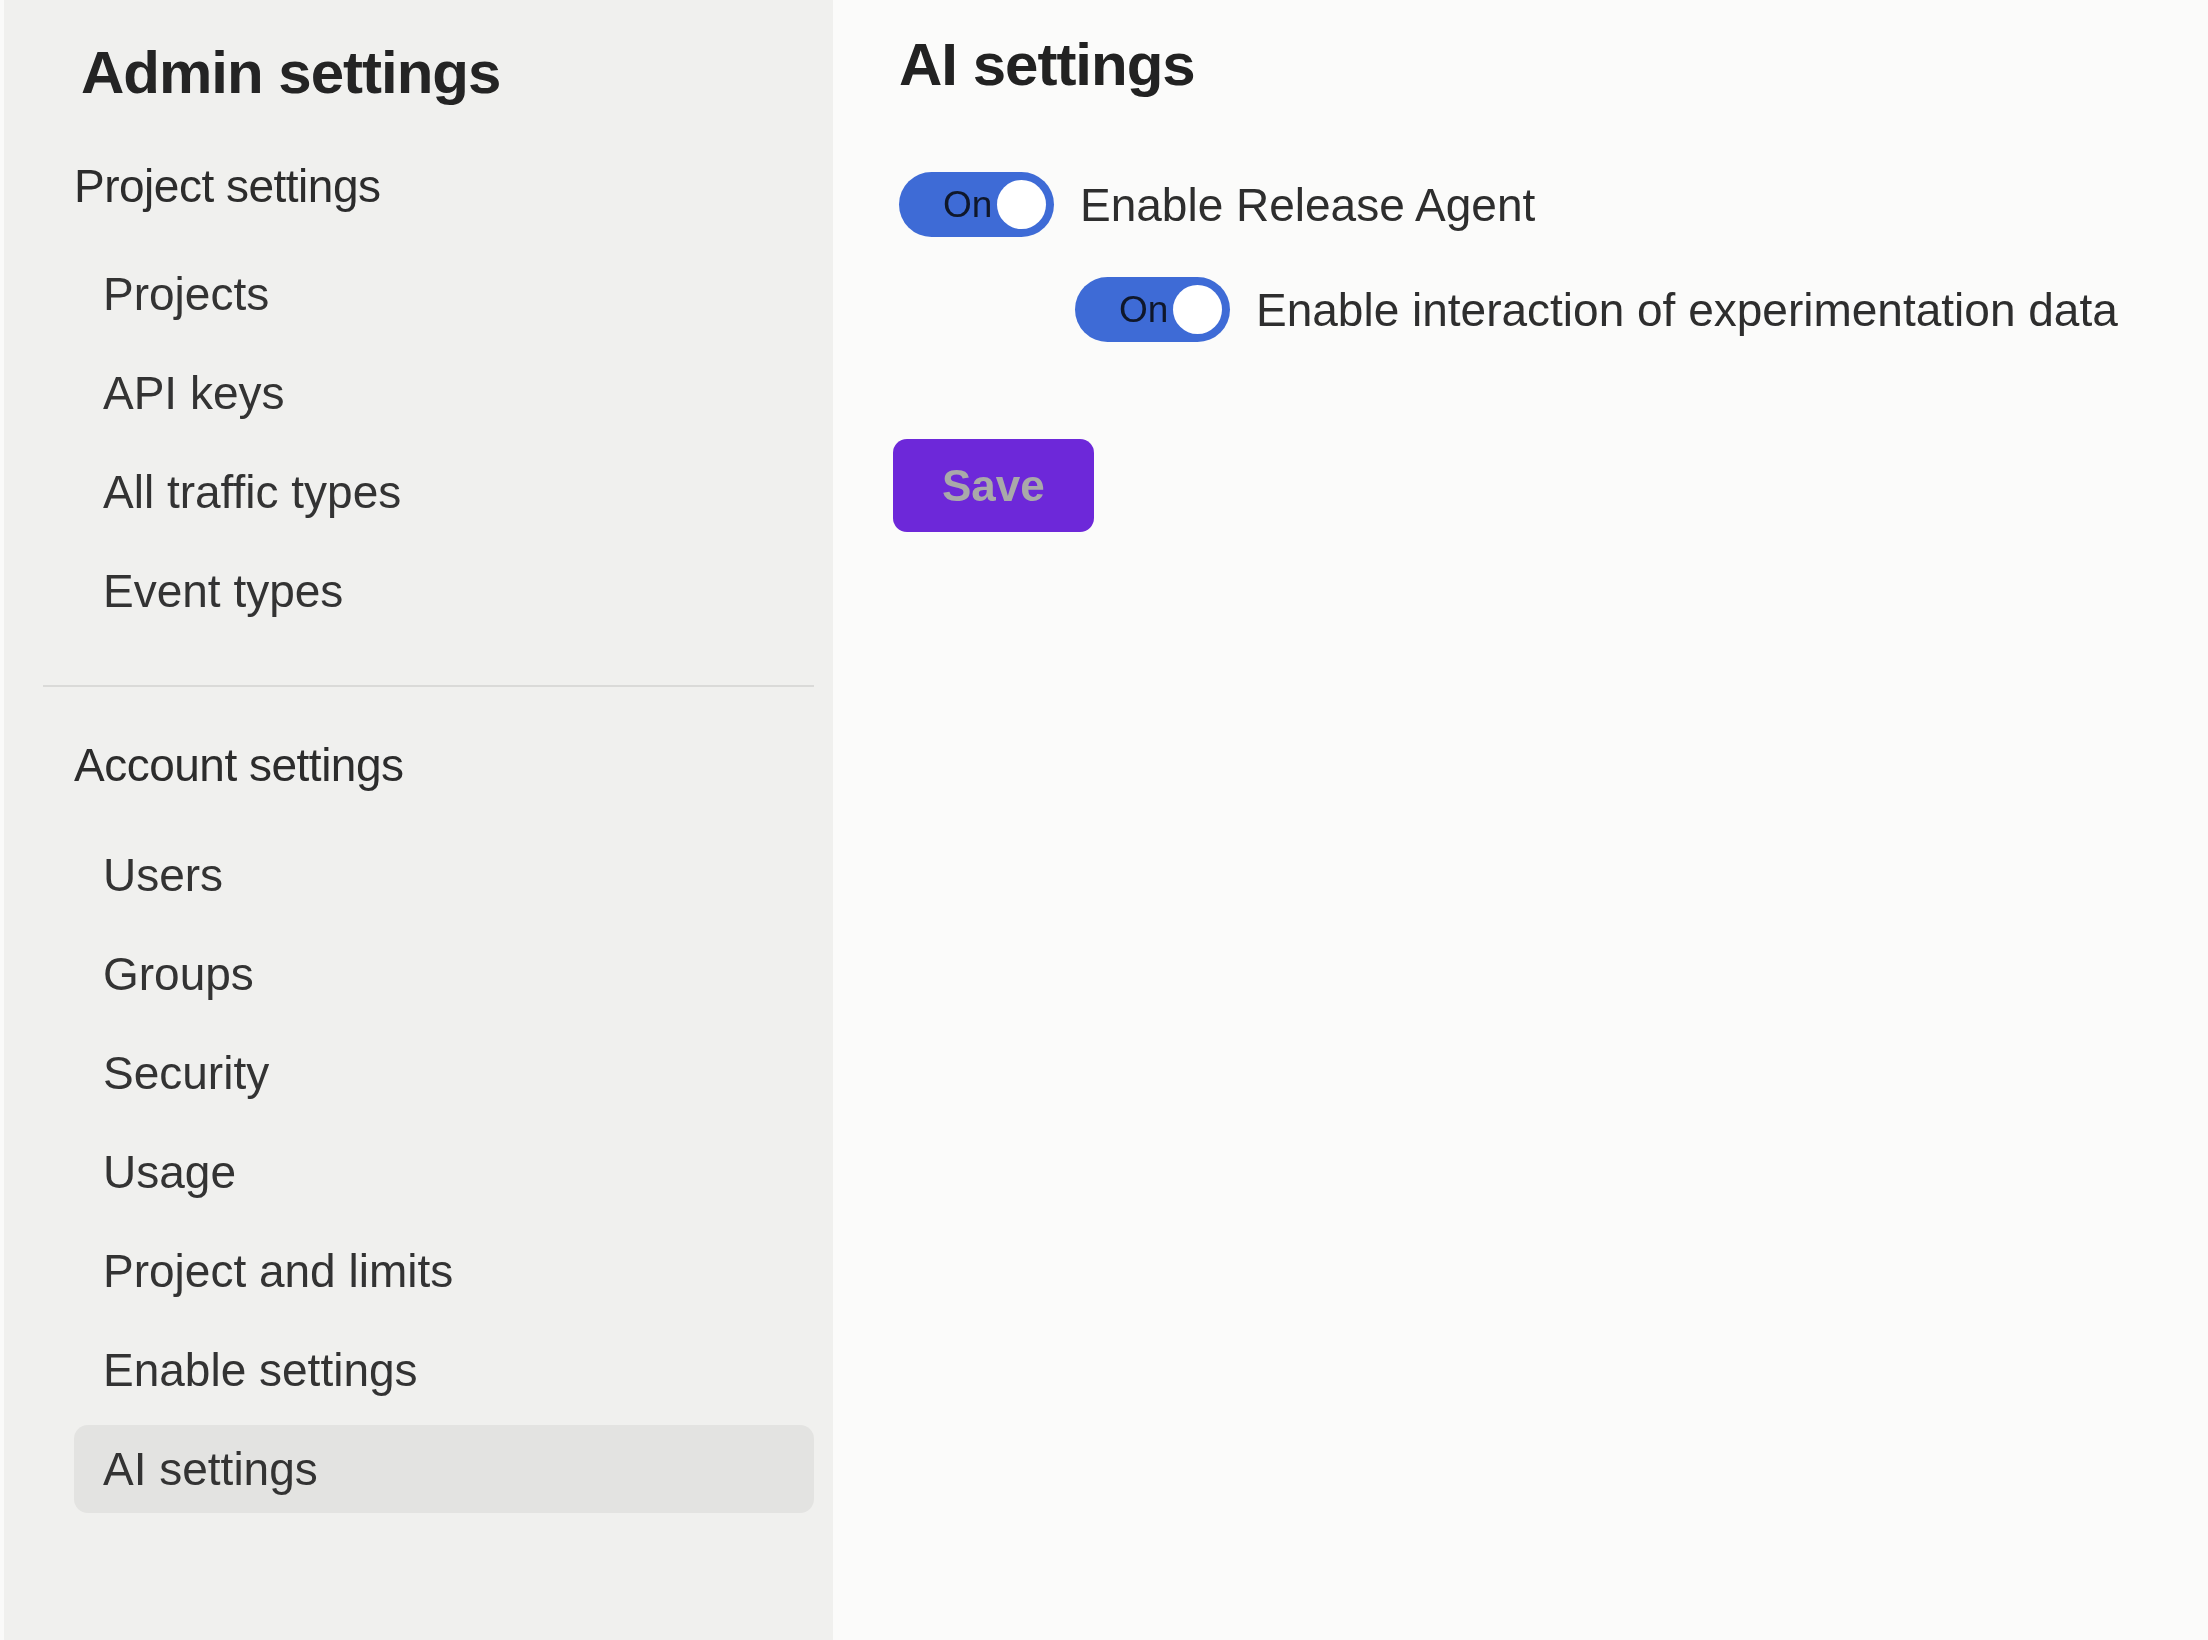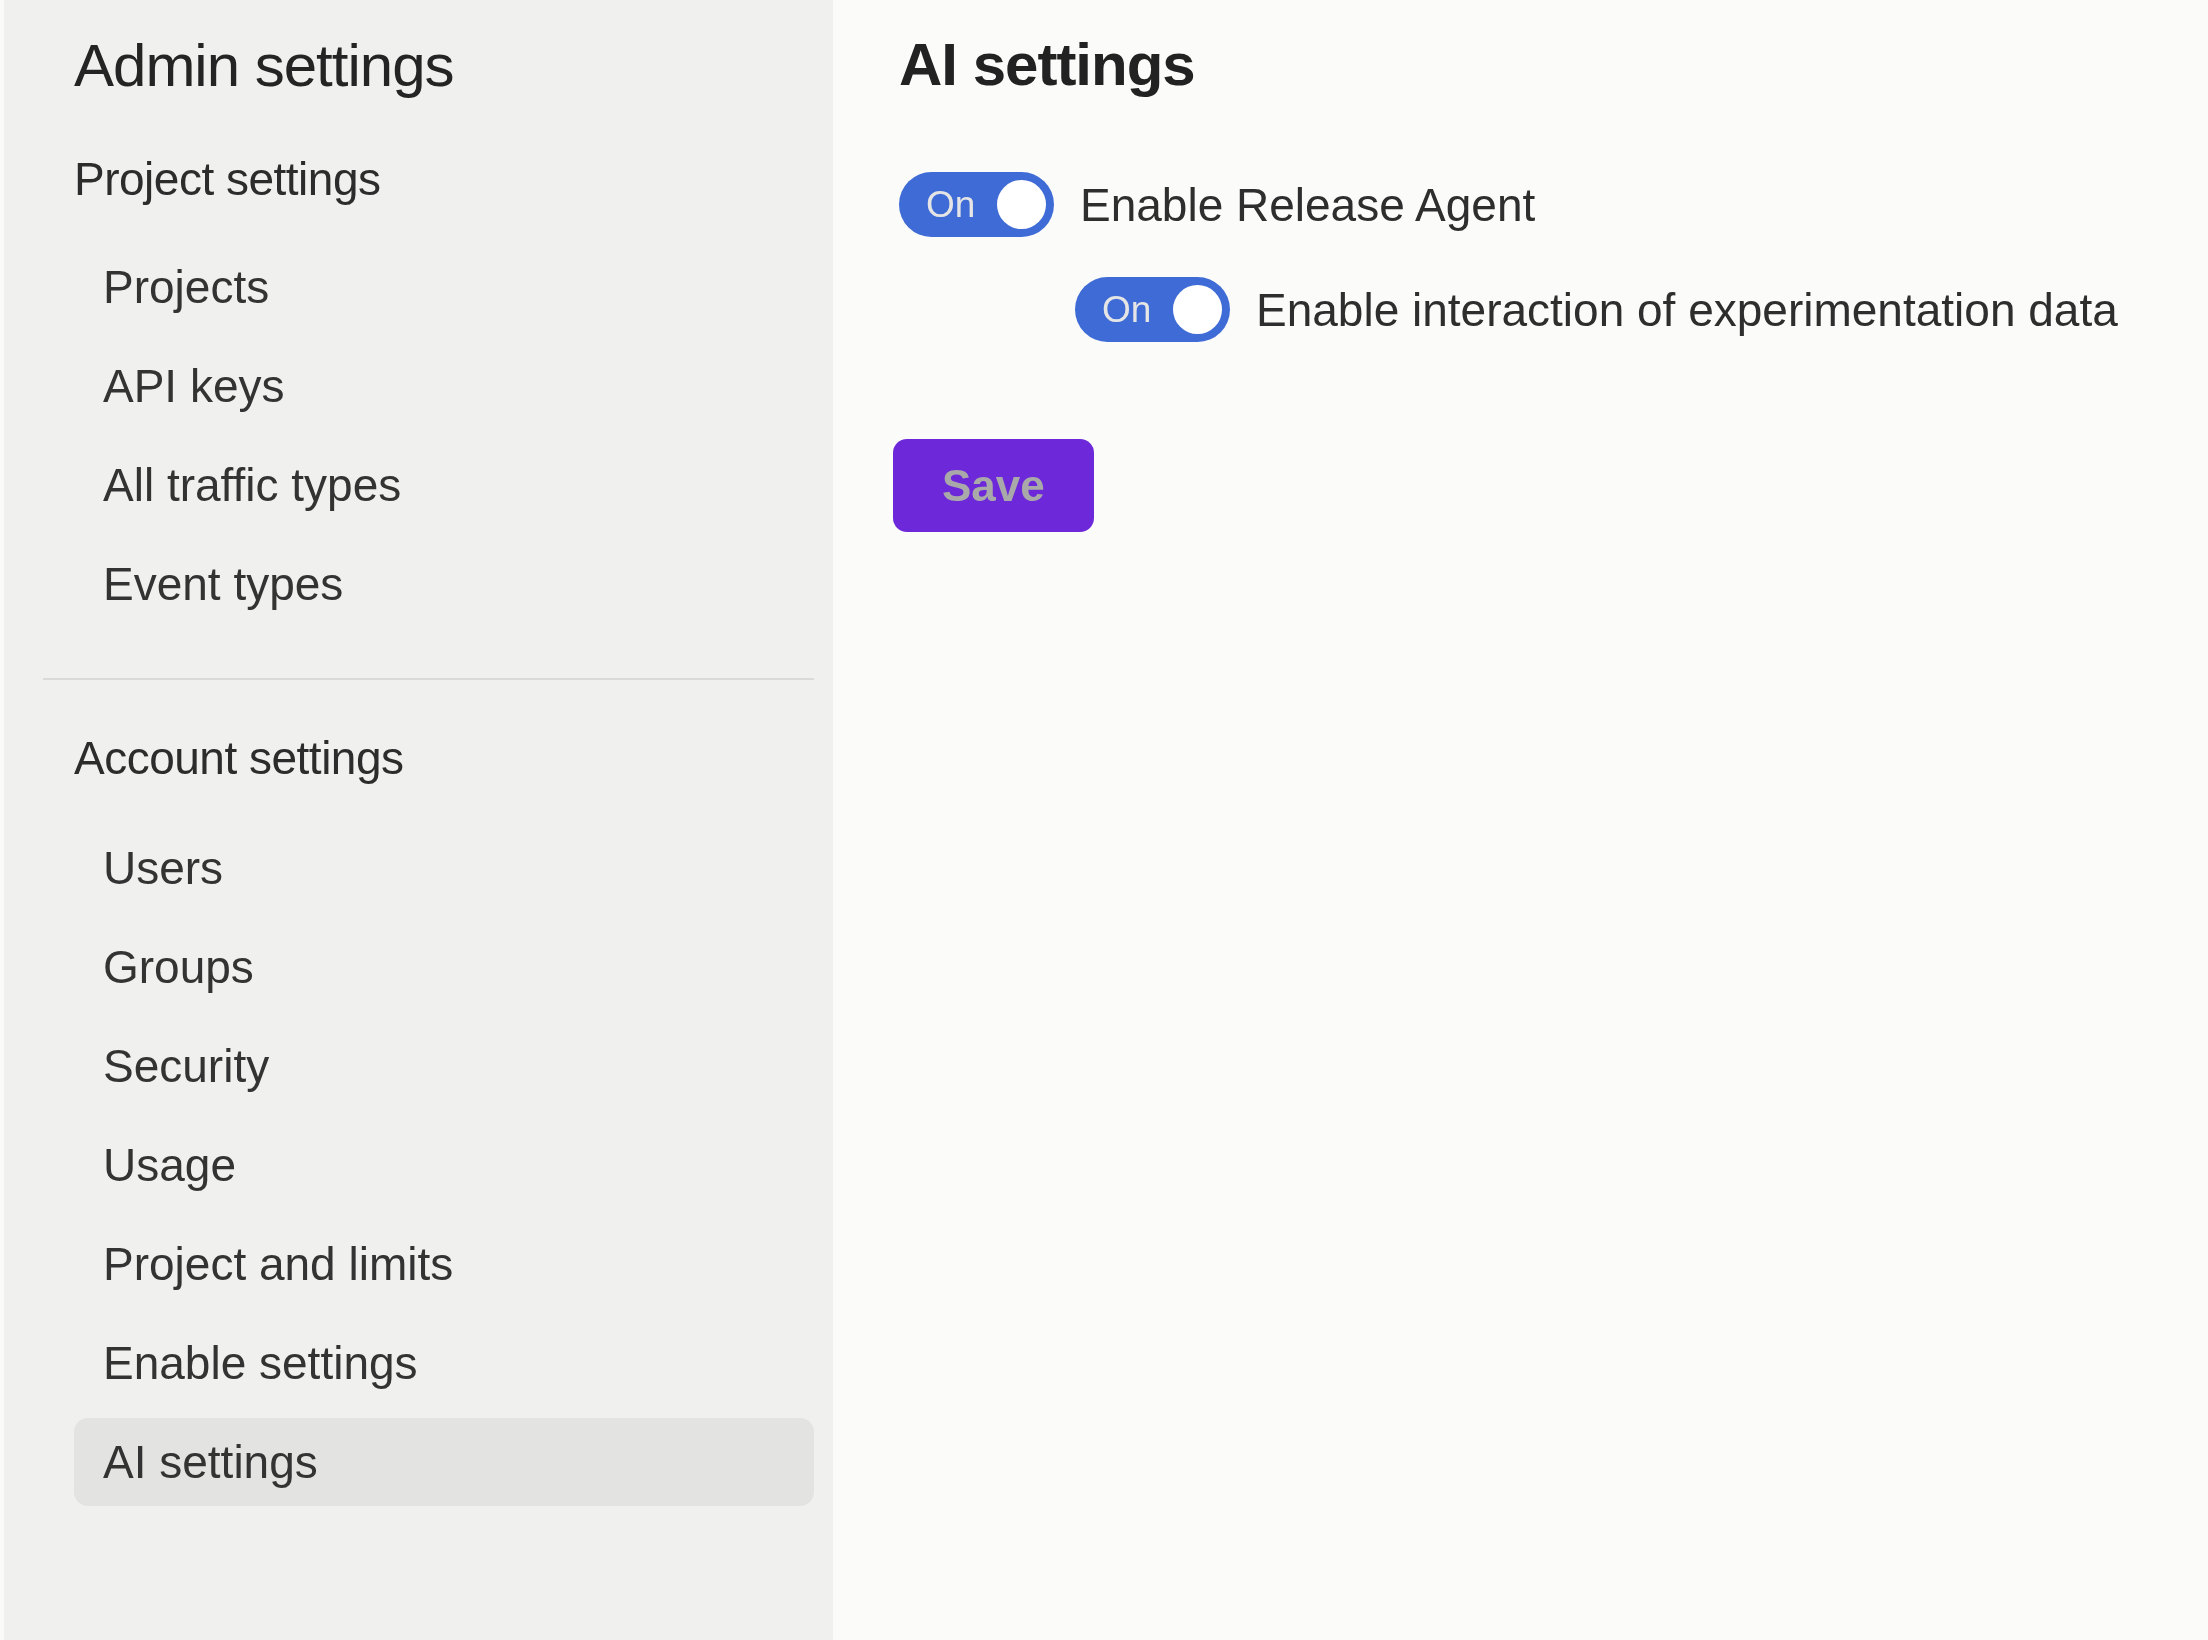--- a/index.html
+++ b/index.html
@@ -15,25 +15,25 @@
   .sidebar {
     width: 833px;
     height: 1640px;
     background: #f0f0ee;
     border-left: 4px solid #fafaf9;
     padding: 30px 19px 0 70px;
     flex: 0 0 auto;
   }
   .sidebar-title {
     font-size: 60px;
-    font-weight: 400;
+    font-weight: 700;
     color: #242424;
     letter-spacing: -1px;
     line-height: 72px;
-    margin: 0;
+    margin: 7px;
   }
   .section-header {
     font-size: 46px;
     font-weight: 400;
     color: #2c2c2c;
     letter-spacing: -0.5px;
     line-height: 50px;
     margin: 0;
   }
   .section-header.first { margin-top: 52px; }
@@ -84,25 +84,25 @@
     position: relative;
     width: 155px;
     height: 65px;
     border-radius: 33px;
     background: #3e6bd6;
     flex: 0 0 auto;
     cursor: pointer;
   }
   .toggle-state {
     position: absolute;
-    left: 27px;
+    left: 44px;
     top: 50%;
     transform: translateY(-50%);
     font-size: 37px;
-    color: #e5e5e5;
+    color: #0f172a;
   }
   .toggle-knob {
     position: absolute;
     right: 8px;
     top: 8px;
     width: 49px;
     height: 49px;
     border-radius: 50%;
     background: #ffffff;
   }

